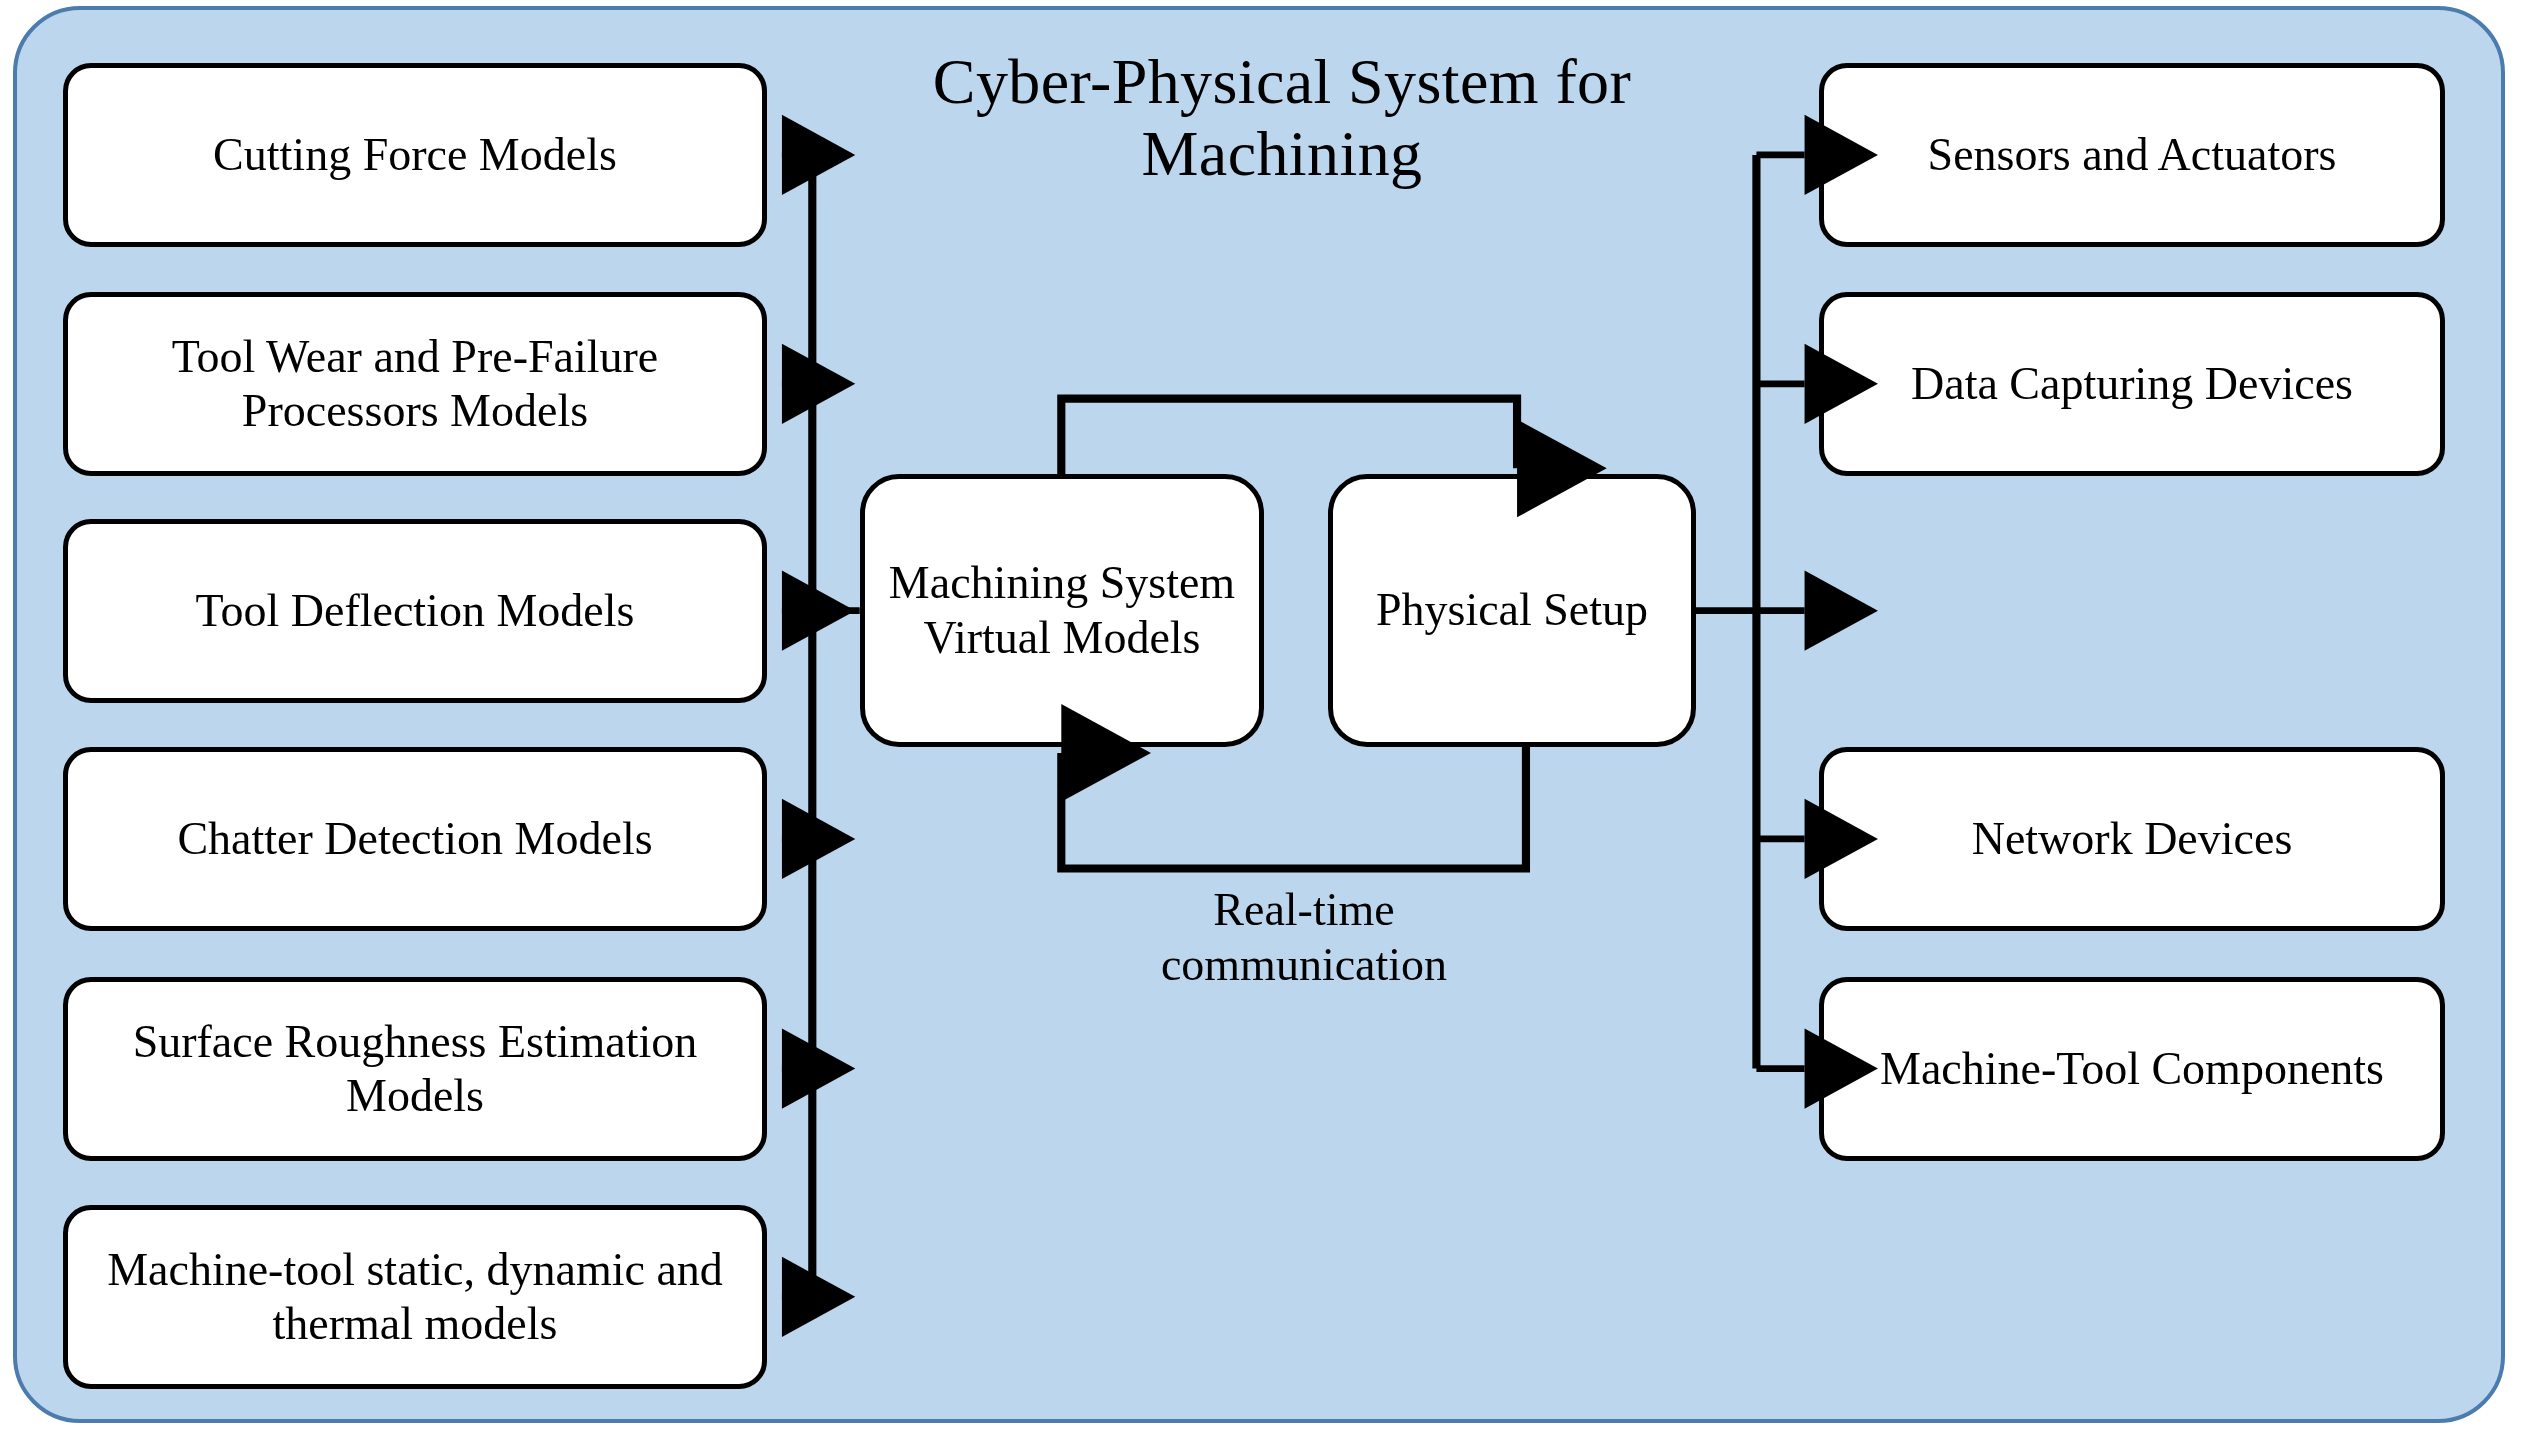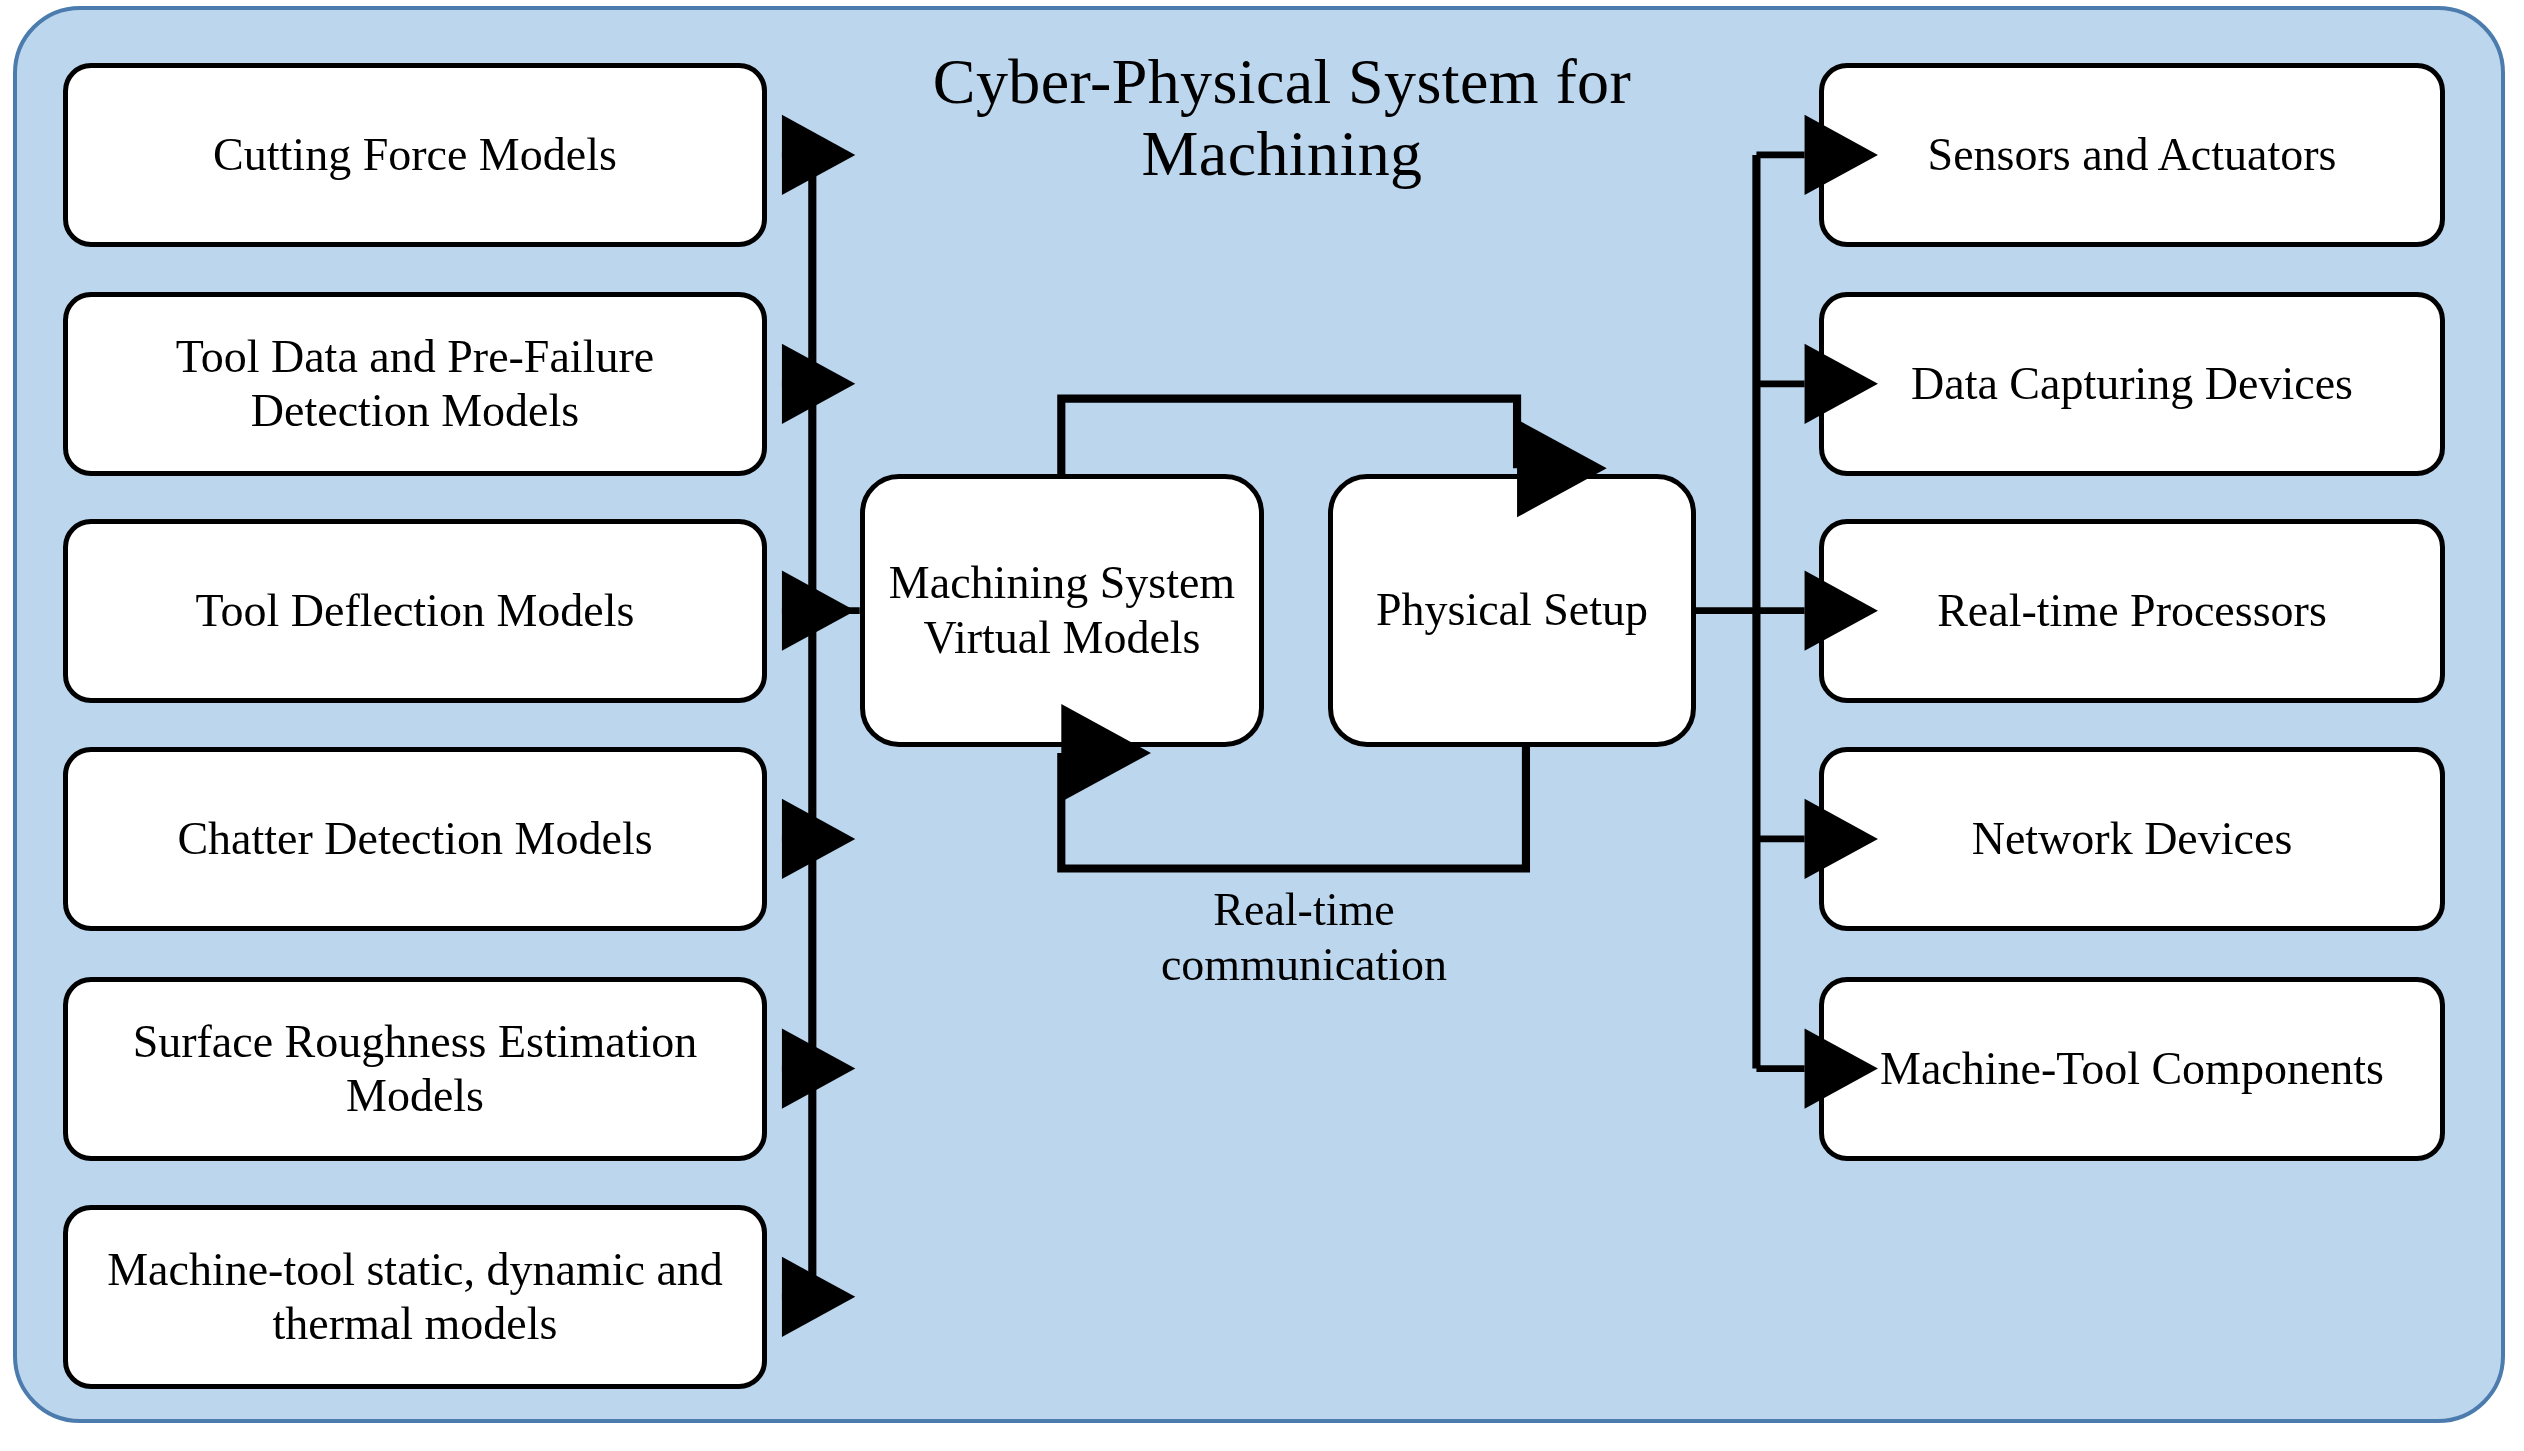--- a/index.html
+++ b/index.html
@@ -88,21 +88,21 @@
 
   <div id="panel"></div>
 
   <div id="title">Cyber-Physical System for Machining</div>
 
   <div class="node" style="left:63px; top:63px; width:704px; height:184px;">
     <span class="label">Cutting Force Models</span>
   </div>
 
   <div class="node" style="left:63px; top:292px; width:704px; height:184px;">
-    <span class="label">Tool Data and Pre-Failure Detection Models</span>
+    <span class="label">Tool Wear and Pre-Failure Processors Models</span>
   </div>
 
   <div class="node" style="left:63px; top:747px; width:704px; height:184px;">
     <span class="label">Chatter Detection Models</span>
   </div>
 
   <div class="node" style="left:63px; top:519px; width:704px; height:184px;">
     <span class="label">Tool Deflection Models</span>
   </div>
 
@@ -125,23 +125,20 @@
   <div id="edge-caption">Real-time communication</div>
 
   <div class="node" style="left:1819px; top:63px; width:626px; height:184px;">
     <span class="label">Sensors and Actuators</span>
   </div>
 
   <div class="node" style="left:1819px; top:292px; width:626px; height:184px;">
     <span class="label">Data Capturing Devices</span>
   </div>
 
-  <div class="node" style="left:1819px; top:519px; width:626px; height:184px;">
-    <span class="label">Real-time Processors</span>
-  </div>
 
   <div class="node" style="left:1819px; top:747px; width:626px; height:184px;">
     <span class="label">Network Devices</span>
   </div>
 
   <div class="node" style="left:1819px; top:977px; width:626px; height:184px;">
     <span class="label">Machine-Tool Components</span>
   </div>
 
   <svg id="wires" viewBox="0 0 3407 1958" xmlns="http://www.w3.org/2000/svg">

